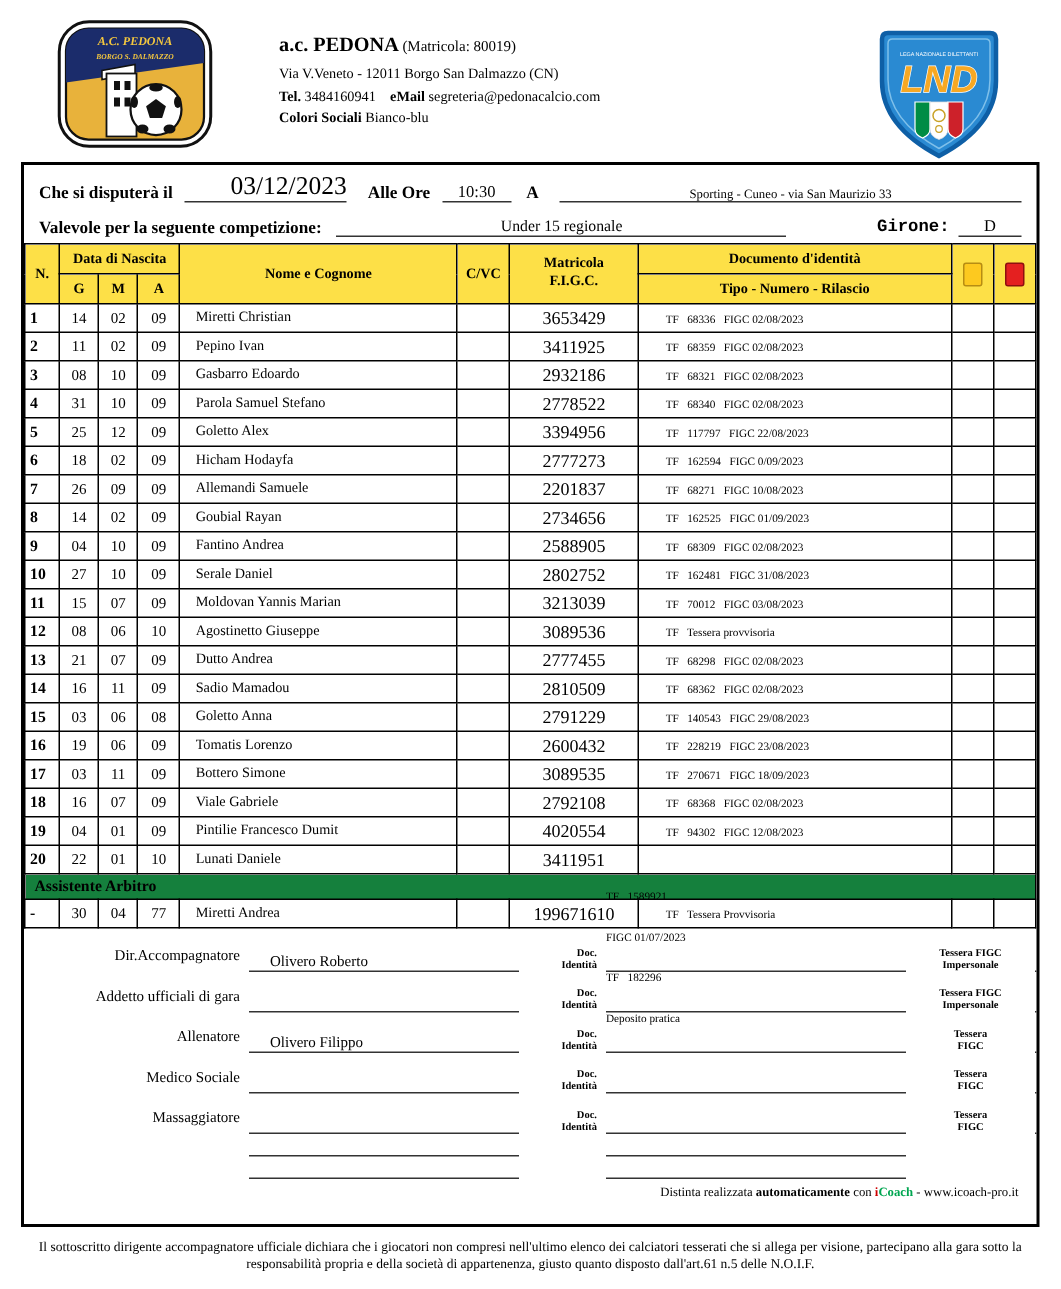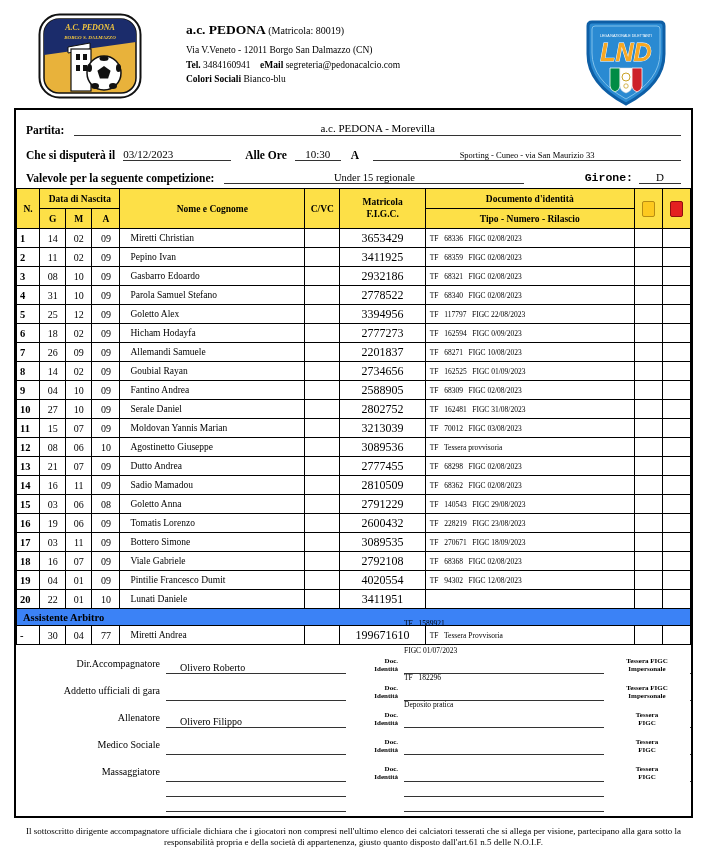--- a/index.html
+++ b/index.html
@@ -20,21 +20,21 @@
   .main-box { position:absolute; left:14px; top:108px; width:679px; height:710px;
               border:2px solid #000; background:#fff; overflow:hidden; }
 
   .field { border-bottom:1.6px solid #333; }
 
   .partita-row { display:flex; align-items:flex-end; height:26px; padding:0 10px; }
   .lbl { font-weight:bold; font-size:11.5px; white-space:nowrap; }
   .partita-field { flex:1; margin-left:10px; text-align:center; font-size:11px; padding-bottom:1px; }
 
   .date-row { display:flex; align-items:flex-end; height:25px; padding:0 10px; }
-  .date-field  { width:108px; text-align:left; font-size:11px; margin-left:8px; }
+  .date-field  { width:108px; text-align:right; font-size:17px; margin-left:8px; }
   .lbl-ore { margin-left:14px; }
   .time-field  { width:46px; text-align:center; font-size:11px; margin-left:8px; }
   .lbl-a { margin-left:10px; }
   .venue-field { flex:1; text-align:center; font-size:8.5px; margin-left:14px; padding-bottom:0; }
 
   .comp-row { display:flex; align-items:flex-end; height:25px; padding:0 10px 2px; }
   .comp-field { width:300px; text-align:center; font-size:10.5px; margin-left:10px; }
   .lbl-girone { margin-left:28px;font-family:Liberation Mono, monospace; }
   .girone-field { width:42px; text-align:center; font-size:11px; margin-left:6px; }
 
@@ -42,22 +42,22 @@
   table.roster { width:100%; border-collapse:collapse; table-layout:fixed; margin-top:2px; }
   table.roster th, table.roster td { border:1px solid #000; overflow:hidden; }
   table.roster th { background:#fde047; font-size:9.5px; font-weight:bold; height:20px; }
   .th-sub { font-size:9px; }
   .th-matr { line-height:1.25; }
   td { height:19px; font-size:10px; }
   .c-n   { font-weight:bold; font-size:10.5px; text-align:left; padding-left:3px; }
   .c-d   { text-align:center; font-size:10px; }
   .c-name{ text-align:left; padding-left:10px; font-size:9.5px; }
   .c-matr{ text-align:center; font-size:12px; }
-  .c-doc { text-align:left; padding-left:4px; font-size:7.5px; white-space:pre; }
-  .band td { background:#3b82f6; font-weight:bold; font-size:10.5px; text-align:left; padding-left:6px; height:17px; }
+  .c-doc { text-align:left; padding-left:18px; font-size:7.5px; white-space:pre; }
+  .band td { background:#15803d; font-weight:bold; font-size:10.5px; text-align:left; padding-left:6px; height:17px; }
   .card { width:13px; height:16px; border-radius:2px; margin:0 auto; }
   .card.y { background:#fdc91f; border:1px solid #b78d13; }
   .card.r { background:#e42020; border:1px solid #8f0f0f; }
 
   
   .staff { padding:2px 8px 0; }
   .staff-row, .blank-row { display:grid; grid-template-columns:136px 180px 46px 200px 74px 1fr;
                            column-gap:6px; align-items:end; height:27px; }
   .blank-row { height:15px; }
   .s-label { font-weight:normal; font-size:10px; align-self:center; padding-top:6px; white-space:nowrap;text-align:right; }
@@ -131,24 +131,20 @@
         <path d="M44 48 h12 v18 q0 5 -6 7 q-6 -2 -6 -7 z" fill="#ffffff" stroke="#ddd" stroke-width="0.5"></path>
         <path d="M56 48 h10 v18 q0 4 -5 6 q-5 -2 -5 -6 z" fill="#CD212A" stroke="#fff" stroke-width="0.8"></path>
         <circle cx="50" cy="57" r="4" fill="none" stroke="#c9a227" stroke-width="1"></circle>
         <circle cx="50" cy="66" r="2.2" fill="none" stroke="#c9a227" stroke-width="0.8"></circle>
       </g>
     </svg>
   </div>
 
   <div class="main-box">
 
-    <div class="partita-row">
-      <span class="lbl">Partita:</span>
-      <span class="field partita-field">a.c. PEDONA - Morevilla</span>
-    </div>
 
     <div class="date-row">
       <span class="lbl">Che si disputerà il</span>
       <span class="field date-field">03/12/2023</span>
       <span class="lbl lbl-ore">Alle Ore</span>
       <span class="field time-field">10:30</span>
       <span class="lbl lbl-a">A</span>
       <span class="field venue-field">Sporting - Cuneo - via San Maurizio 33</span>
     </div>
 

